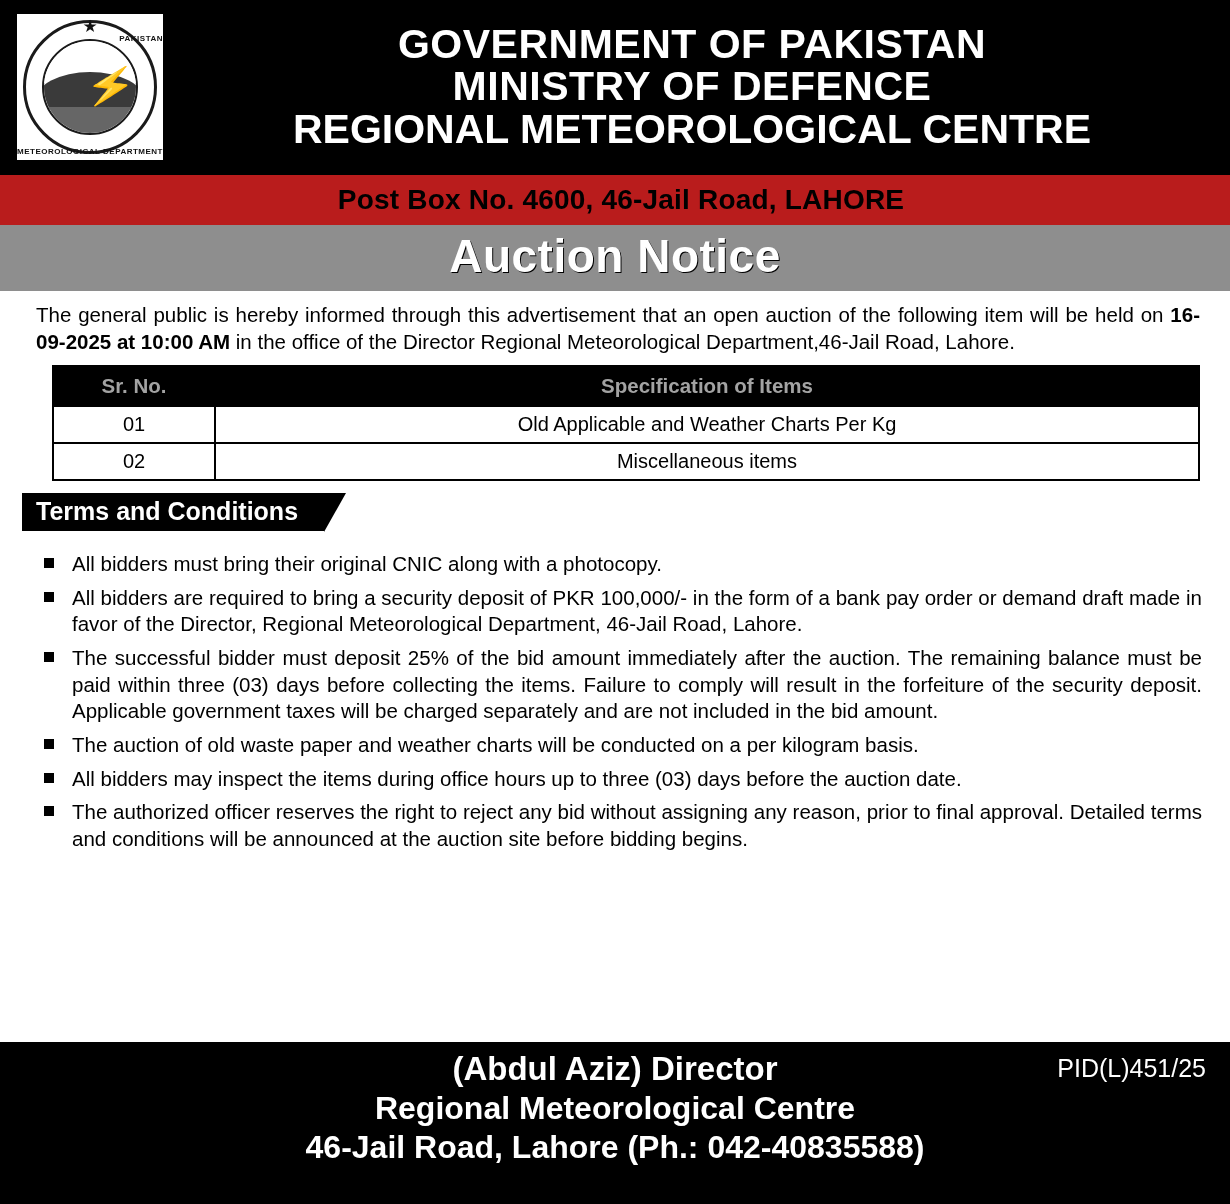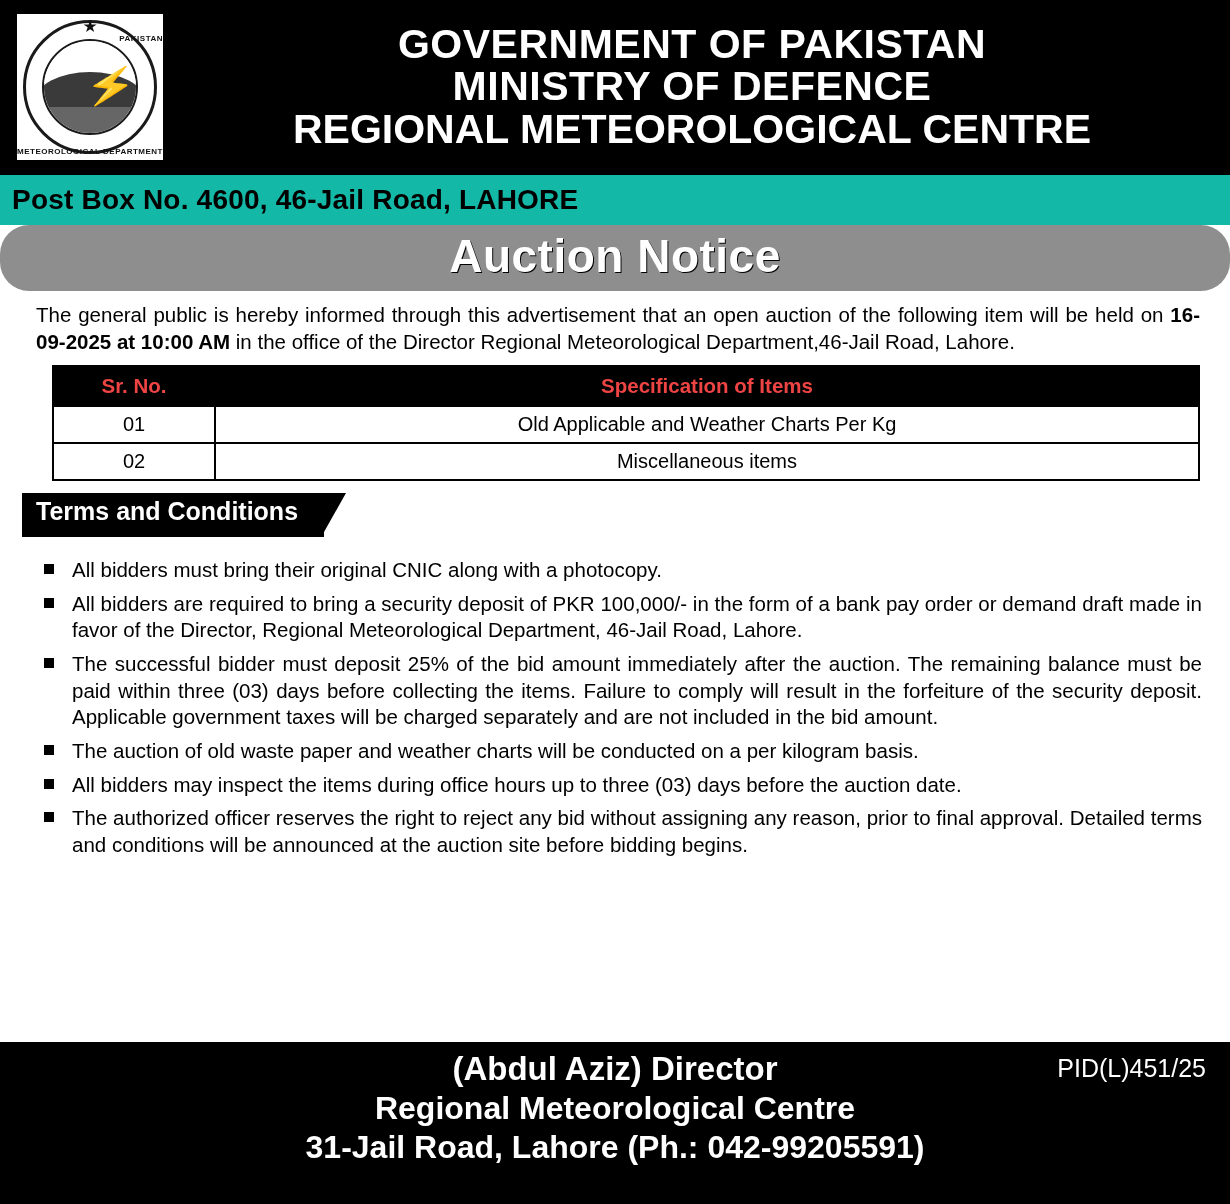--- a/index.html
+++ b/index.html
@@ -130,34 +130,33 @@
   }
   .header-titles .t3 {
     font-size: 41px;
     font-weight: bold;
     letter-spacing: 0px;
     white-space: nowrap;
   }
 
   
   .address-strip {
-    background: #14b8a6;
-    text-align: left;
+    background: #b91c1c;
+    text-align: center;
     font-size: 28px;
     font-weight: bold;
     padding: 9px 0 9px 12px;
     letter-spacing: 0.2px;
   }
 
   
   .notice-band {
     background: #8e8e8e;
     text-align: center;
     padding: 4px 0 8px 0;
-    border-radius: 29px;
   }
   .notice-band .title {
     font-size: 46px;
     font-weight: bold;
     color: #ffffff;
     letter-spacing: 0.5px;
     text-shadow: 1px 1px 0 #000000;
   }
 
   
@@ -180,39 +179,39 @@
   }
   table.items th,
   table.items td {
     border: 2px solid #000000;
     padding: 6px 4px;
     font-size: 20px;
     text-align: center;
   }
   table.items thead th {
     background: #000000;
-    color: #ef4444;
+    color: #a3a3a3;
     font-weight: bold;
     font-size: 20.5px;
     padding: 7px 4px;
   }
   table.items .col-sr { width: 152px; }
 
   
   .terms-head-row {
     padding: 12px 0 2px 22px;
   }
   .terms-tab {
     display: inline-block;
     position: relative;
     background: #000000;
     color: #ffffff;
     font-size: 25px;
     font-weight: bold;
-    padding: 4px 26px 11px 14px;
+    padding: 4px 26px 5px 14px;
   }
   .terms-tab:after {
     content: "";
     position: absolute;
     right: -22px;
     top: 0;
     width: 0;
     height: 0;
     border-top: 39px solid #000000;
     border-right: 22px solid transparent;
@@ -341,16 +340,16 @@
     <li><span class="bullet"></span><span>The successful bidder must deposit 25% of the bid amount immediately after the auction. The remaining balance must be paid within three (03) days before collecting the items. Failure to comply will result in the forfeiture of the security deposit. Applicable government taxes will be charged separately and are not included in the bid amount.</span></li>
     <li><span class="bullet"></span><span>The auction of old waste paper and weather charts will be conducted on a per kilogram basis.</span></li>
     <li><span class="bullet"></span><span>All bidders may inspect the items during office hours up to three (03) days before the auction date.</span></li>
     <li><span class="bullet"></span><span>The authorized officer reserves the right to reject any bid without assigning any reason, prior to final approval. Detailed terms and conditions will be announced at the auction site before bidding begins.</span></li>
   </ul>
 
   <div class="footer">
     <div class="pid">PID(L)451/25</div>
     <div class="line1">(Abdul Aziz) Director</div>
     <div class="line2">Regional Meteorological Centre</div>
-    <div class="line3">31-Jail Road, Lahore (Ph.: 042-99205591)</div>
+    <div class="line3">46-Jail Road, Lahore (Ph.: 042-40835588)</div>
   </div>
 
 </div>
 
 </body></html>

